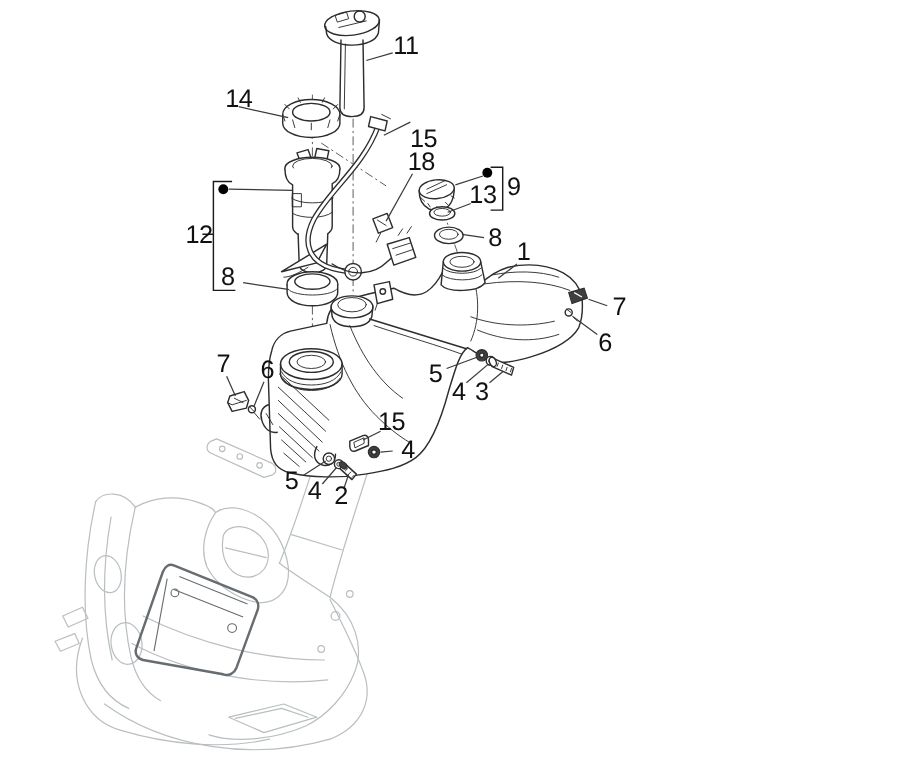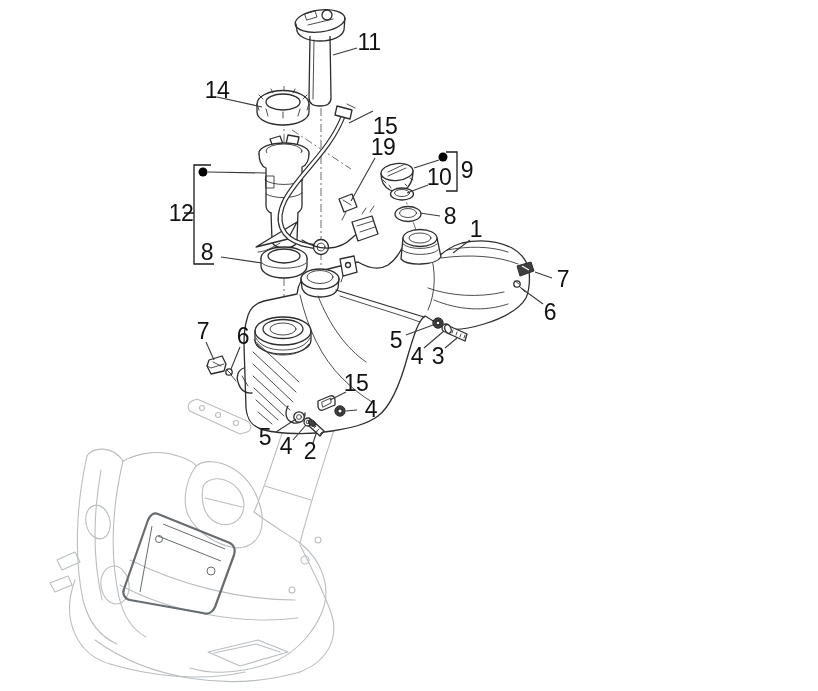--- a/index.html
+++ b/index.html
@@ -299,25 +299,25 @@
         <line x1="276" y1="432" x2="296" y2="419" class="leader"></line>
         <line x1="293" y1="440" x2="306" y2="425" class="leader"></line>
         <line x1="313" y1="443" x2="317" y2="431" class="leader"></line>
       </g>
   </svg>
 
   <div id="callouts">
       <span class="callout" style="left: 369px; top: 42px;">11</span>
       <span class="callout" style="left: 201px; top: 90px; margin-left: 16px;">14</span>
       <span class="callout" style="left: 385px; top: 102px; margin-top: 24px;">15</span>
-      <span class="callout" style="left: 383px; top: 147px;">19</span>
+      <span class="callout" style="left: 383px; top: 147px;">18</span>
       <span class="callout" style="left: 181px; top: 213px;">12</span>
       <span class="callout" style="left: 207px; top: 252px;">8</span>
       <span class="callout" style="left: 467px; top: 170px;">9</span>
-      <span class="callout" style="left: 439px; top: 177px;">10</span>
+      <span class="callout" style="left: 439px; top: 177px;">13</span>
       <span class="callout" style="left: 450px; top: 216px;">8</span>
       <span class="callout" style="left: 476px; top: 229px;">1</span>
       <span class="callout" style="left: 563px; top: 279px;">7</span>
       <span class="callout" style="left: 550px; top: 312px;">6</span>
       <span class="callout" style="left: 396px; top: 340px;">5</span>
       <span class="callout" style="left: 417px; top: 356px;">4</span>
       <span class="callout" style="left: 438px; top: 356px;">3</span>
       <span class="callout" style="left: 203px; top: 331px;">7</span>
       <span class="callout" style="left: 243px; top: 336px;">6</span>
       <span class="callout" style="left: 356px; top: 383px;">15</span>

